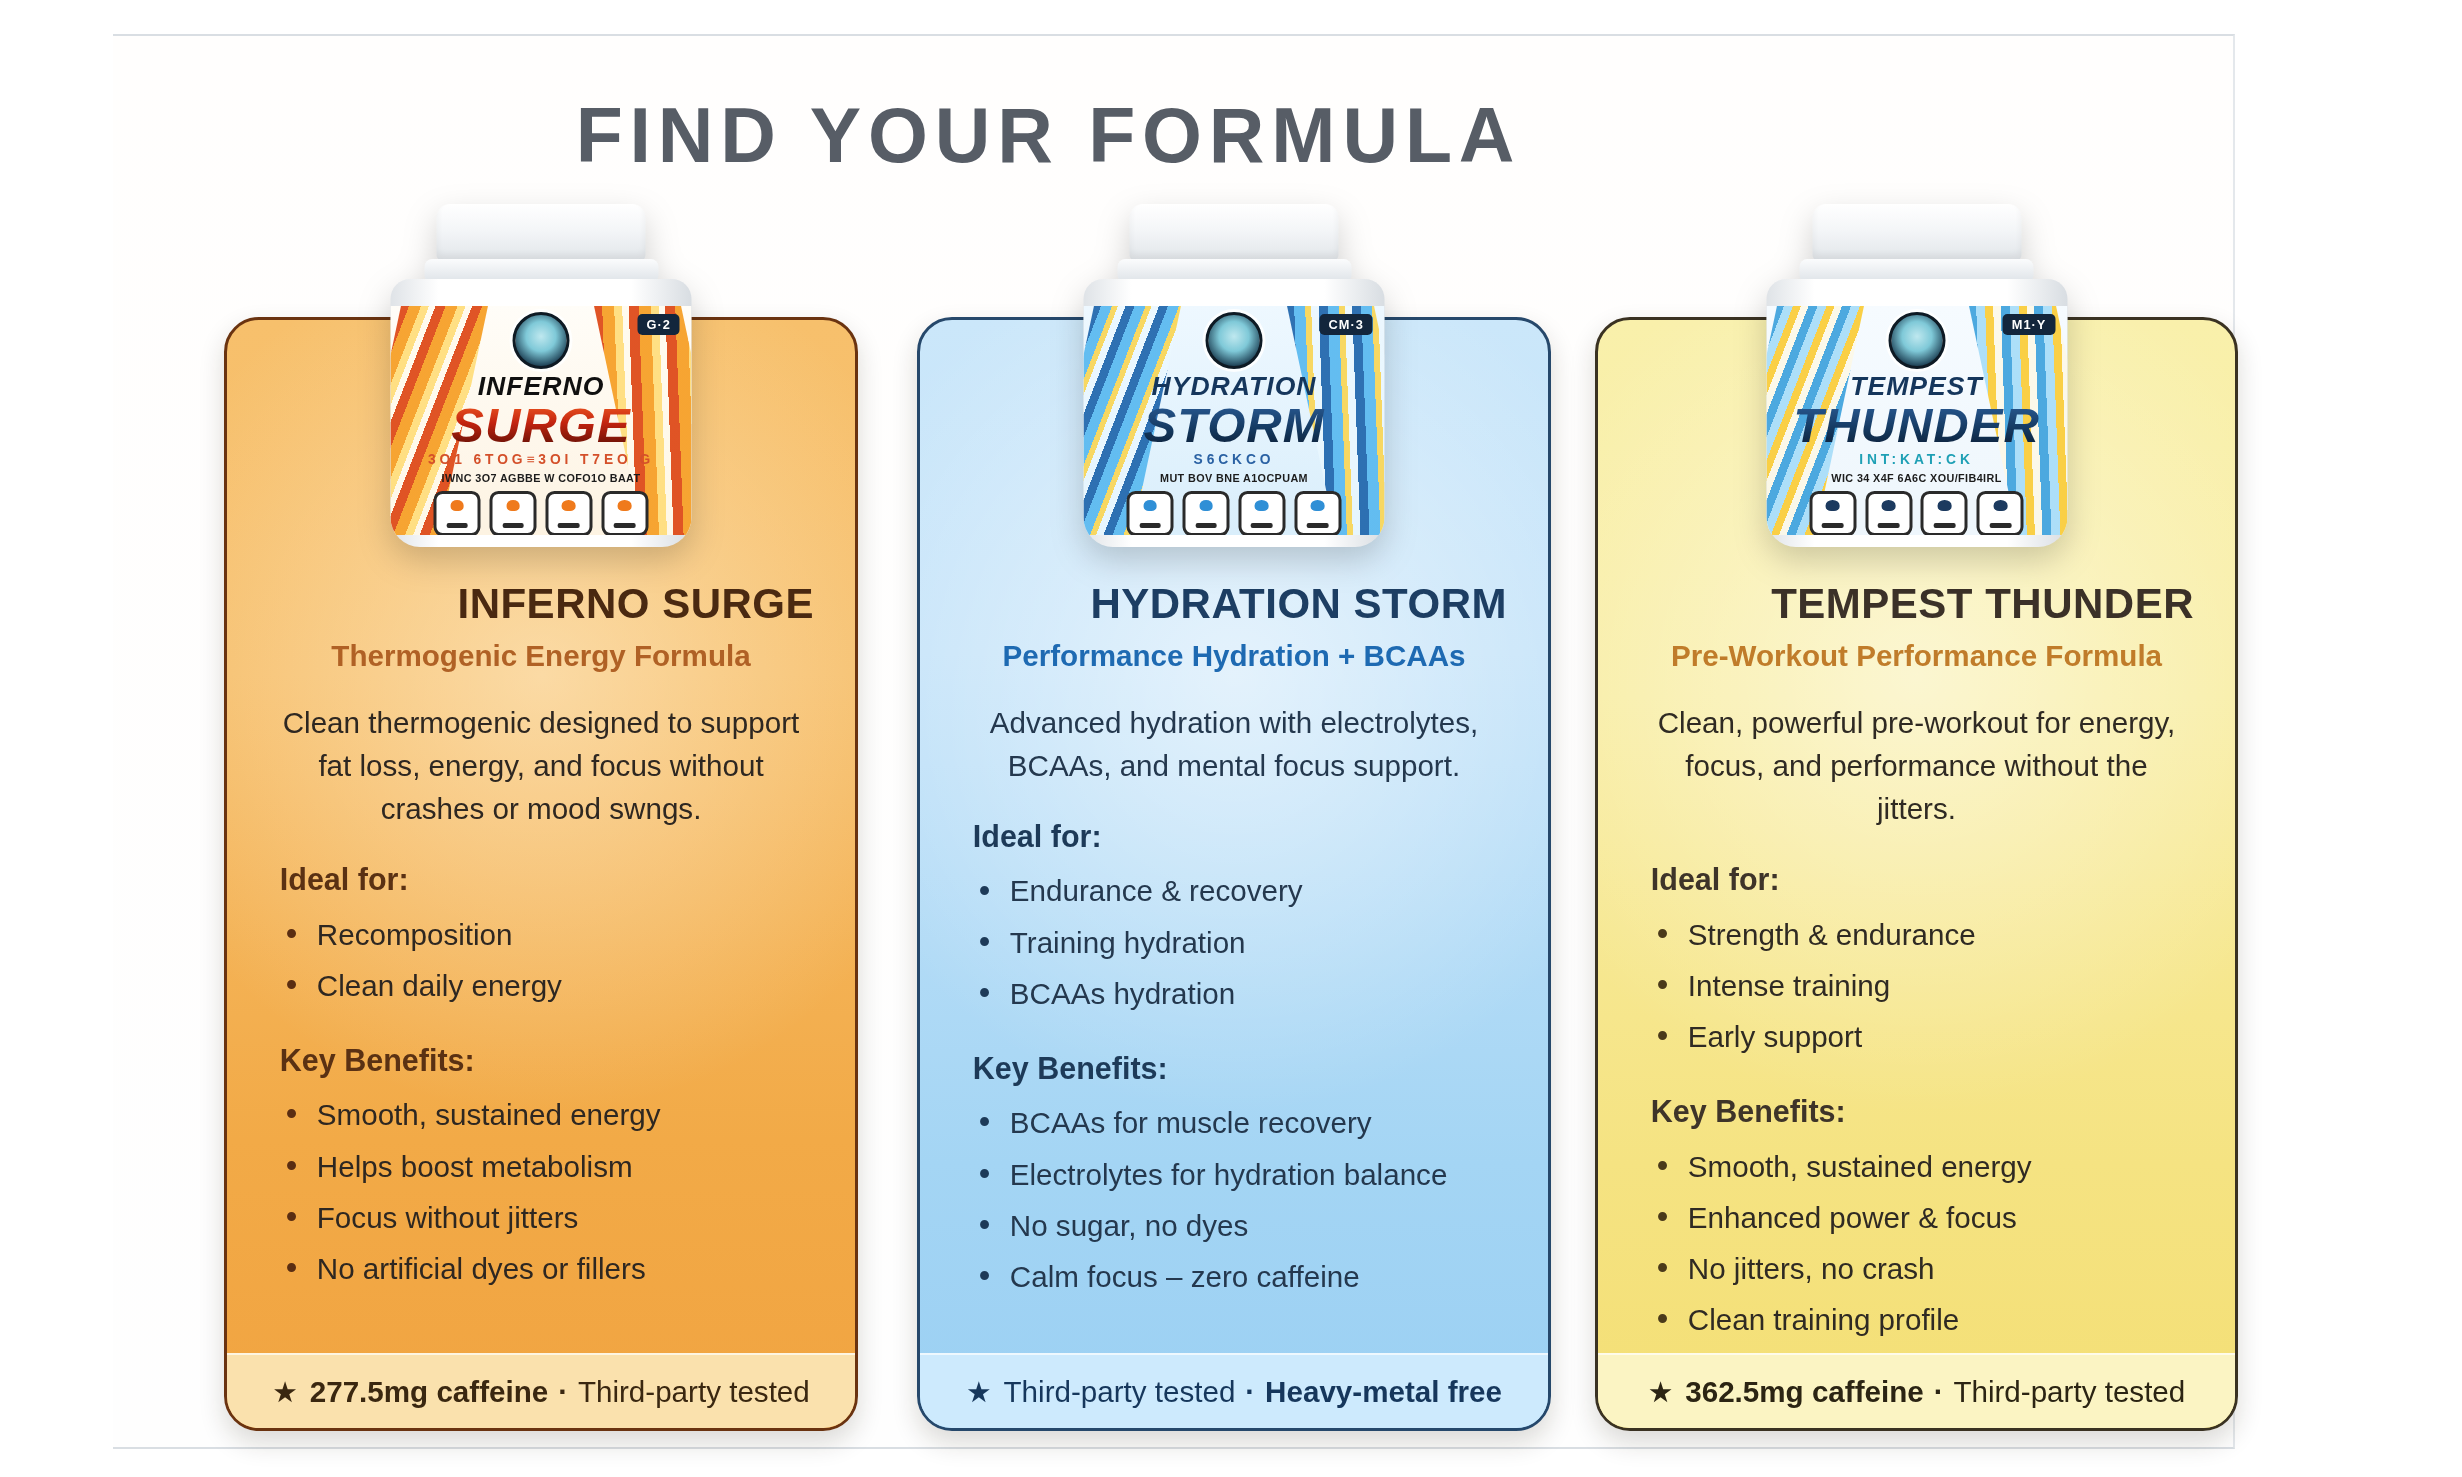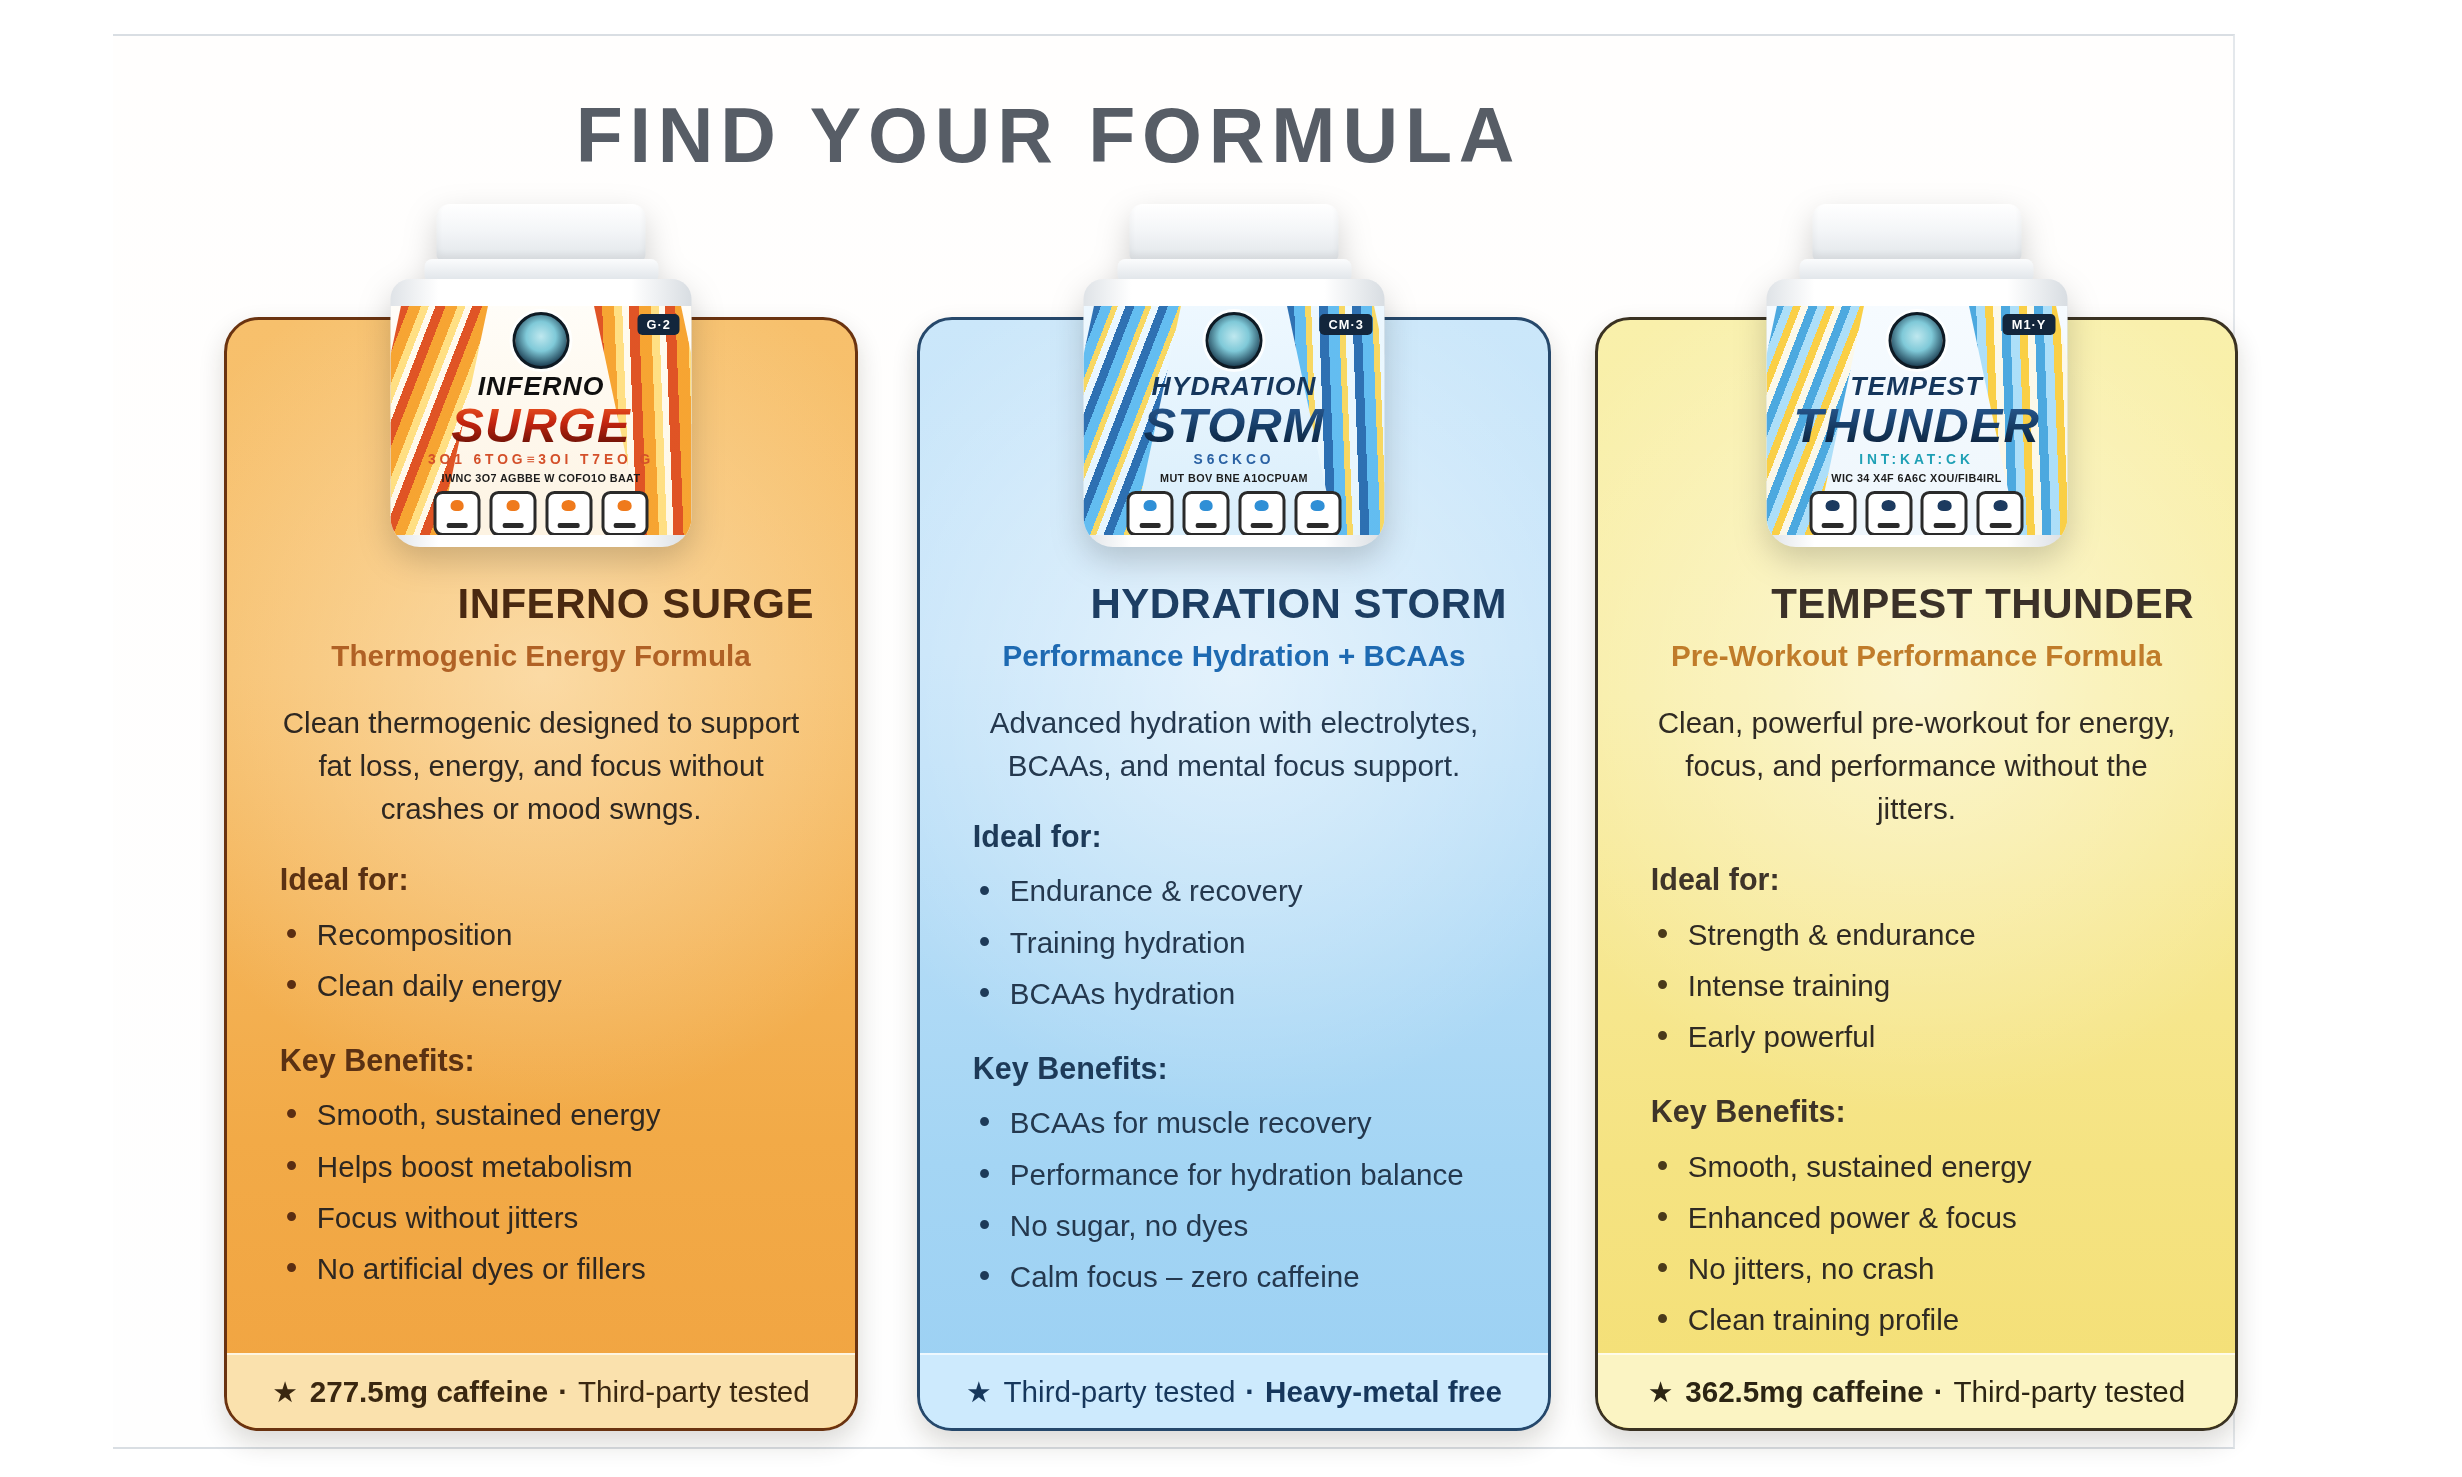--- a/index.html
+++ b/index.html
@@ -194,21 +194,21 @@
       <div class="card-desc">Advanced hydration with electrolytes, BCAAs, and mental focus support.</div>
       <div class="sec-label">Ideal for:</div>
       <ul class="blist">
         <li>Endurance &amp; recovery</li>
         <li>Training hydration</li>
         <li>BCAAs hydration</li>
       </ul>
       <div class="sec-label">Key Benefits:</div>
       <ul class="blist">
         <li>BCAAs for muscle recovery</li>
-        <li>Performance for hydration balance</li>
+        <li>Electrolytes for hydration balance</li>
         <li>No sugar, no dyes</li>
         <li>Calm focus – zero caffeine</li>
       </ul>
     </div>
     <div class="band">
       <span class="star">★</span>
       <span>Third-party tested</span>
       <span class="dot">·</span>
       <span class="b">Heavy-metal free</span>
     </div>
@@ -236,21 +236,21 @@
       </div>
     </div>
     <div class="card-content">
       <div class="card-title">TEMPEST THUNDER</div>
       <div class="card-sub">Pre-Workout Performance Formula</div>
       <div class="card-desc">Clean, powerful pre-workout for energy, focus, and performance without the jitters.</div>
       <div class="sec-label">Ideal for:</div>
       <ul class="blist">
         <li>Strength &amp; endurance</li>
         <li>Intense training</li>
-        <li>Early powerful</li>
+        <li>Early support</li>
       </ul>
       <div class="sec-label">Key Benefits:</div>
       <ul class="blist">
         <li>Smooth, sustained energy</li>
         <li>Enhanced power &amp; focus</li>
         <li>No jitters, no crash</li>
         <li>Clean training profile</li>
       </ul>
     </div>
     <div class="band">

